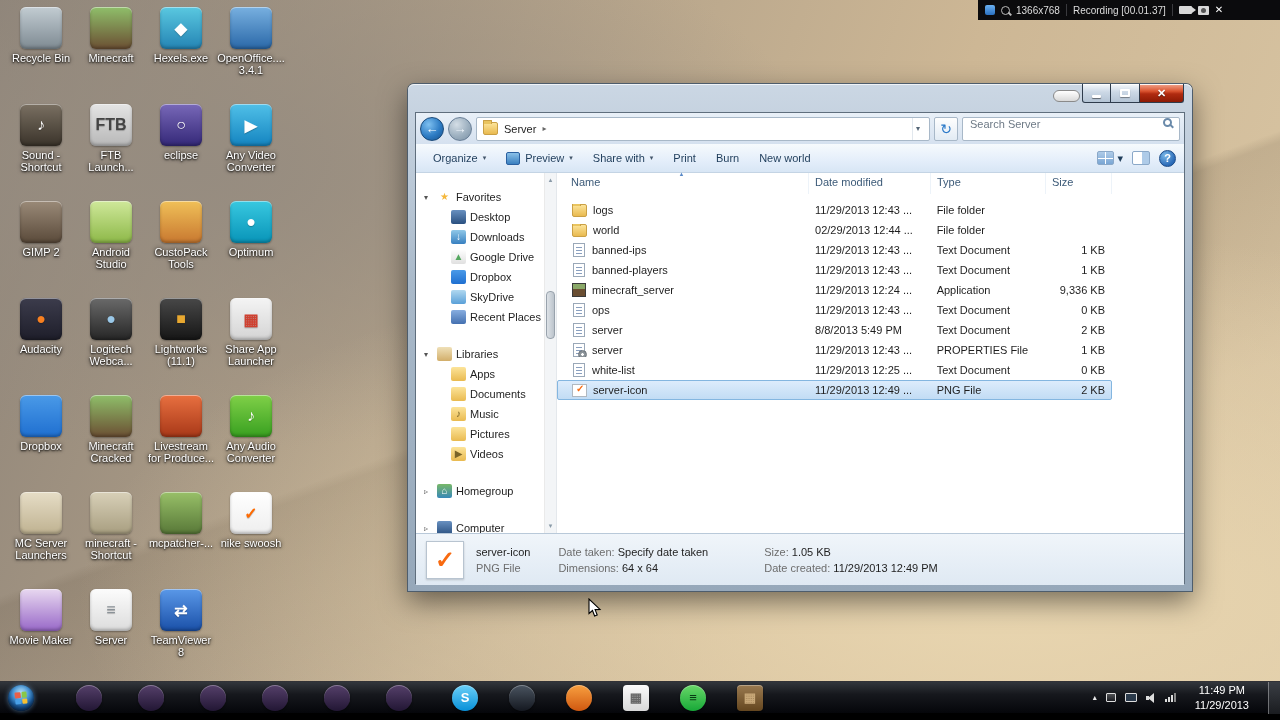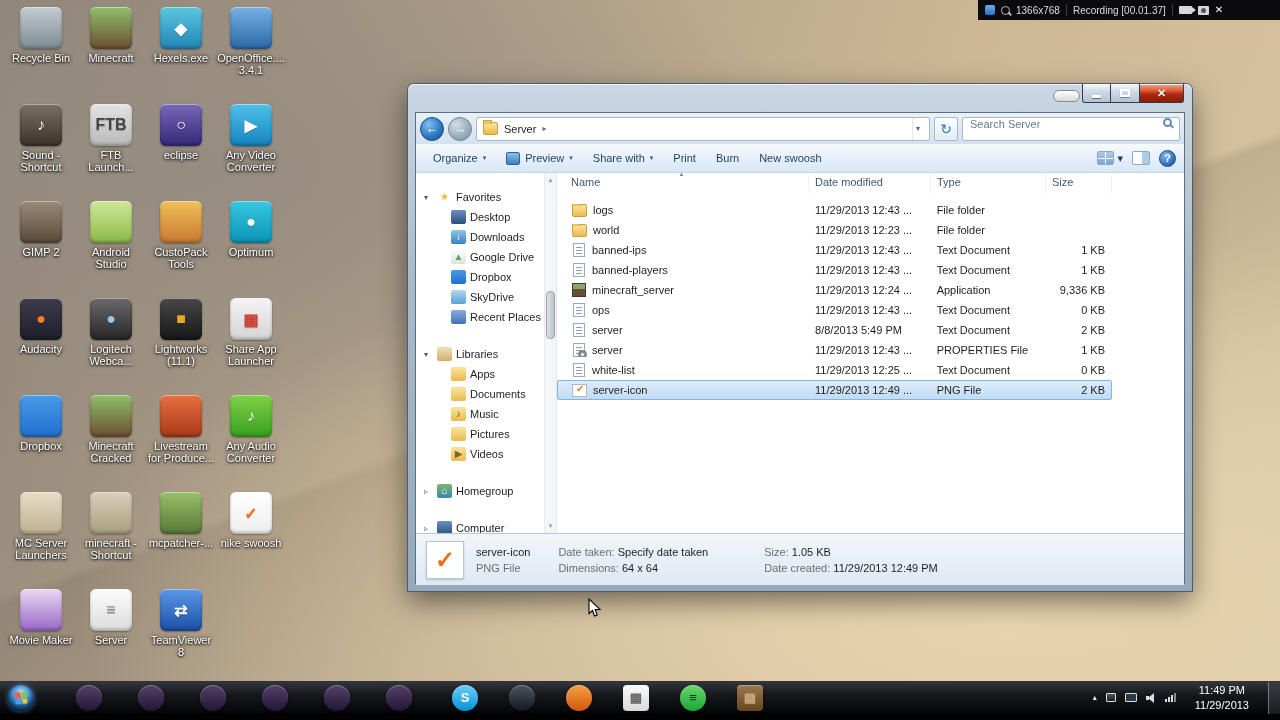--- a/index.html
+++ b/index.html
@@ -463,21 +463,21 @@
         <span>Share with</span>
         <span class="dd">▾</span>
       </div>
       <div class="cmd">
         <span>Print</span>
       </div>
       <div class="cmd">
         <span>Burn</span>
       </div>
       <div class="cmd">
-        <span>New swoosh</span>
+        <span>New world</span>
       </div>
       <div class="cmd-right">
         <div class="views-btn">
           <span class="views-ico"></span>
           <span class="dd">▾</span>
         </div>
         <span class="pane-ico"></span>
         <div class="help-btn">?</div>
       </div>
     </div>
@@ -632,21 +632,21 @@
               <div class="fcell fcell-date">11/29/2013 12:43 ...</div>
               <div class="fcell fcell-type">File folder</div>
               <div class="fcell fcell-size"></div>
             </div>
 
             <div class="frow" data-sel="false">
               <div class="fcell fcell-name">
                 <span class="fi fi-folder"></span>
                 <span>world</span>
               </div>
-              <div class="fcell fcell-date">11/29/2013 12:23 ...</div>
+              <div class="fcell fcell-date">02/29/2013 12:44 ...</div>
               <div class="fcell fcell-type">File folder</div>
               <div class="fcell fcell-size"></div>
             </div>
 
             <div class="frow" data-sel="false">
               <div class="fcell fcell-name">
                 <span class="fi fi-text"></span>
                 <span>banned-ips</span>
               </div>
               <div class="fcell fcell-date">11/29/2013 12:43 ...</div>

